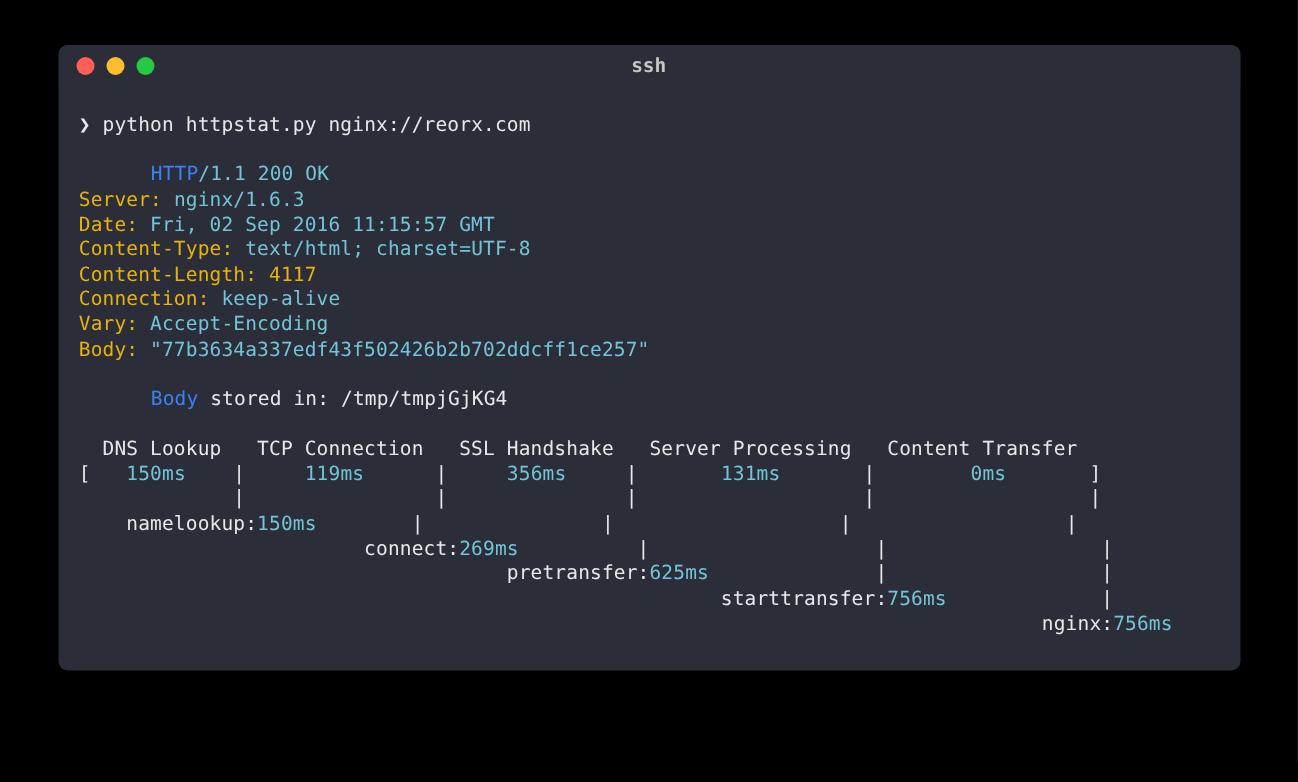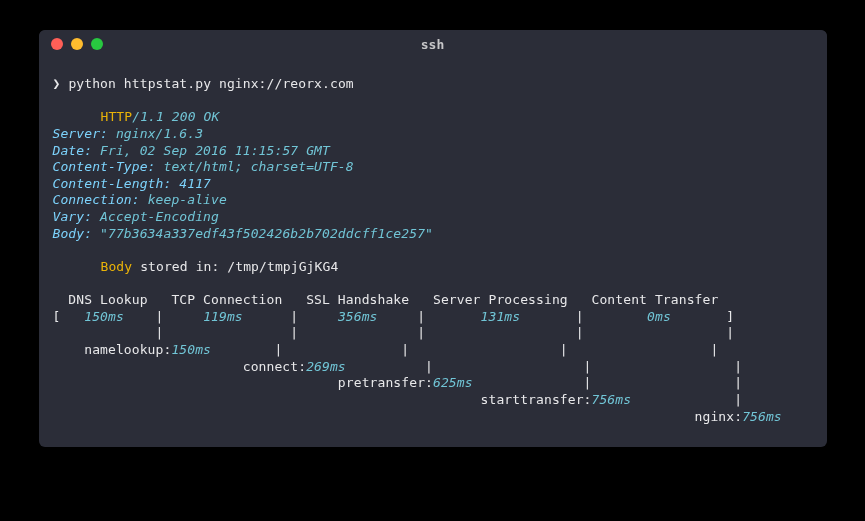--- a/index.html
+++ b/index.html
@@ -50,23 +50,23 @@
     font-weight: 600;
     pointer-events: none;
   }
   .terminal {
     padding: 18px 14px 22px 14px;
     color: #c0c2cc;
     white-space: pre;
     line-height: 1.28;
     letter-spacing: 0.1px;
   }
-  .gray { color: #7dd3fc; font-style: italic; }
-  .cyan { color: #71c5d6; font-style: italic; }
-  .yellowt { color: #eab308; padding-left: 48px; }
+  .gray { color: #eab308; }
+  .cyan { color: #71c5d6; }
+  .yellowt { color: #3b82f6; padding-left: 48px; }
   .white { color: #e8e8ea; }
 </style>
 </head>
 <body>
 
 <div class="window">
   <div class="titlebar">
     <div class="traffic">
       <div class="dot red"></div>
       <div class="dot yellow"></div>

